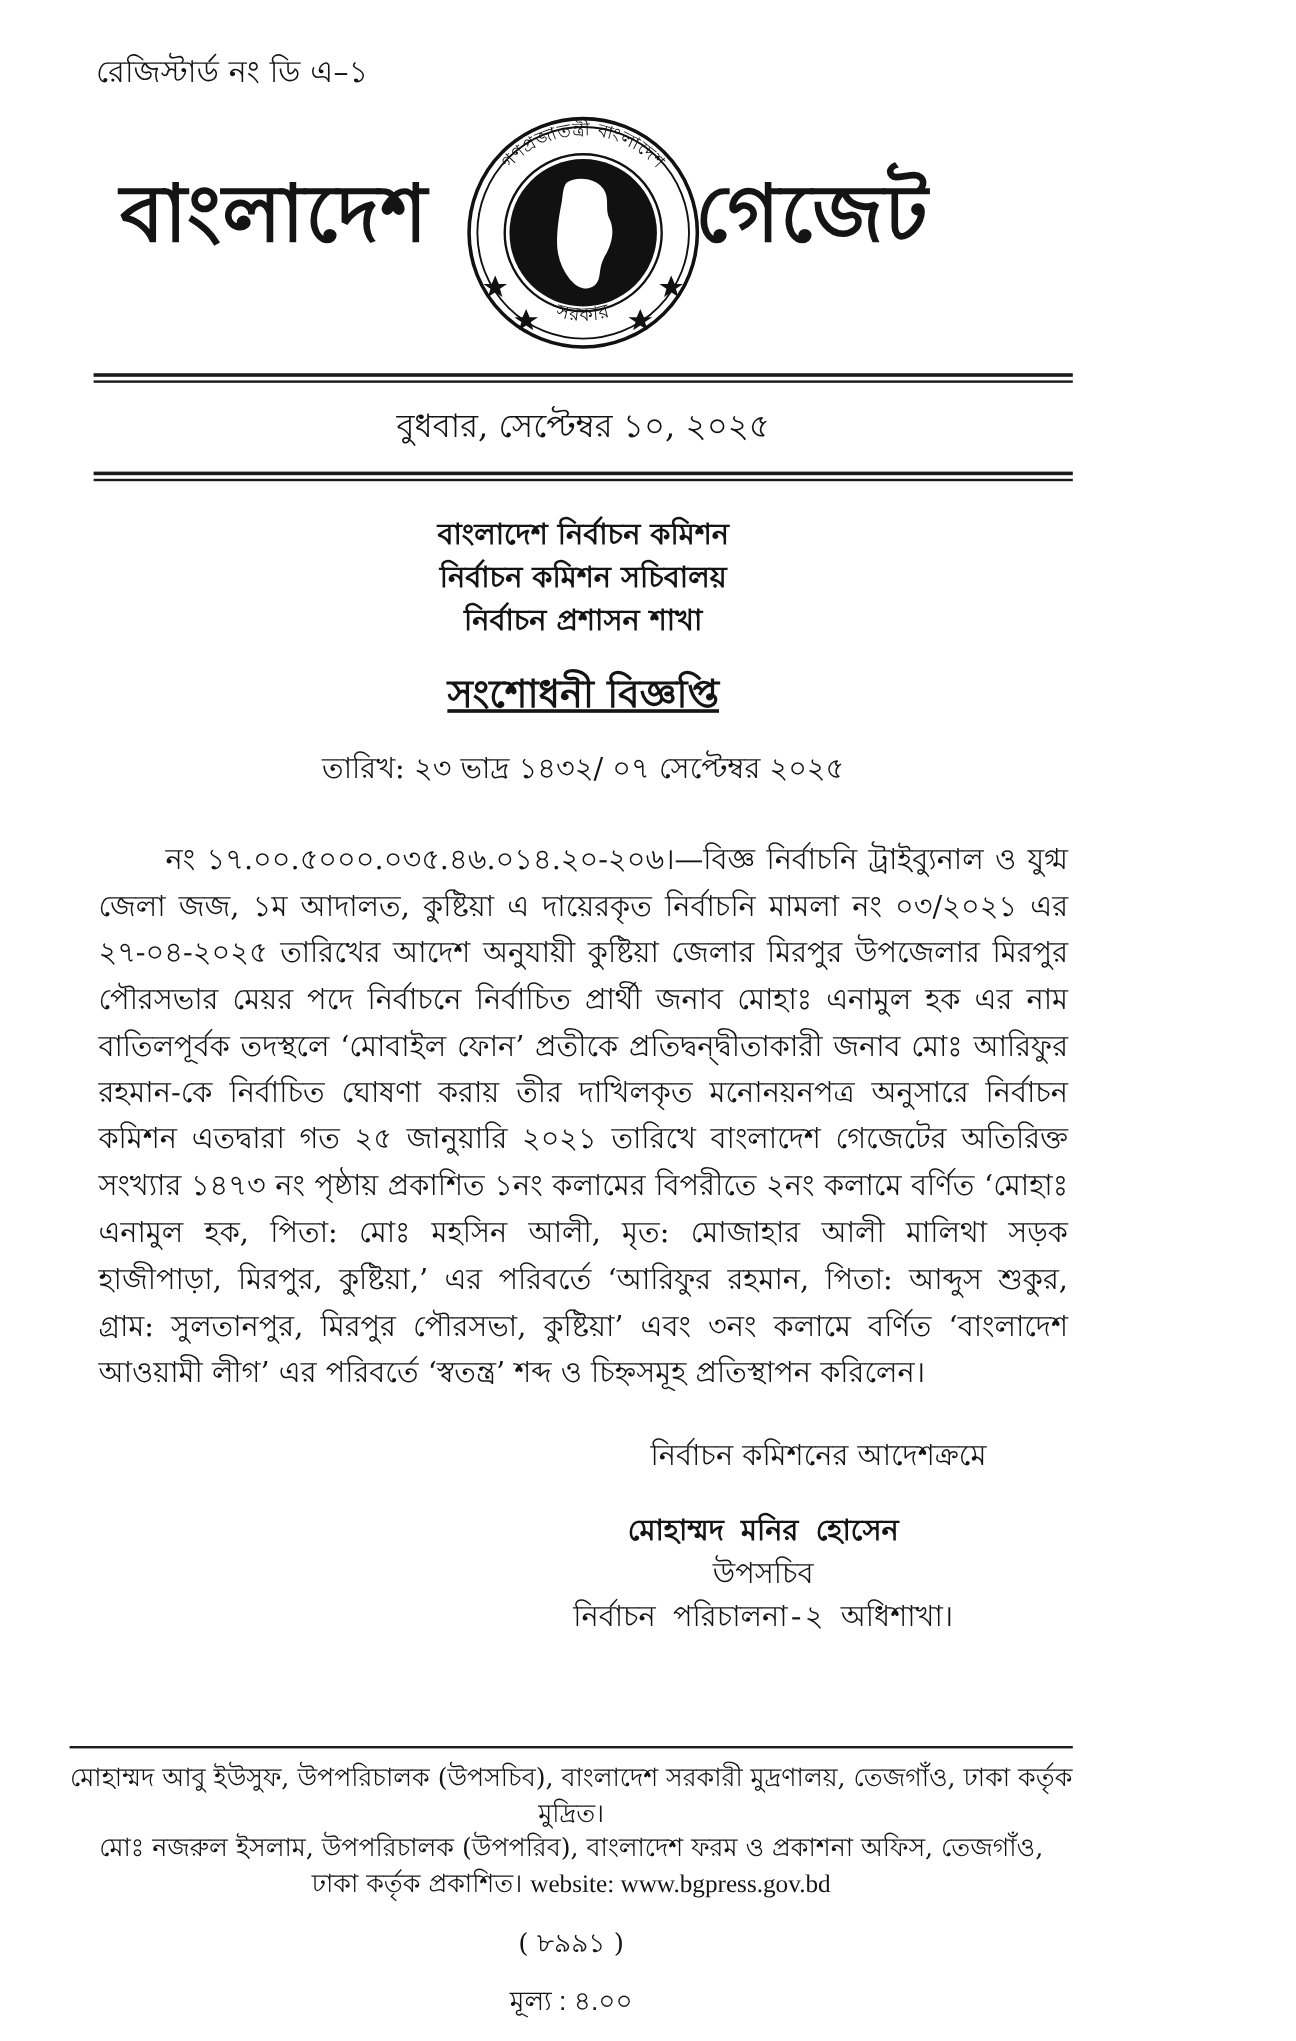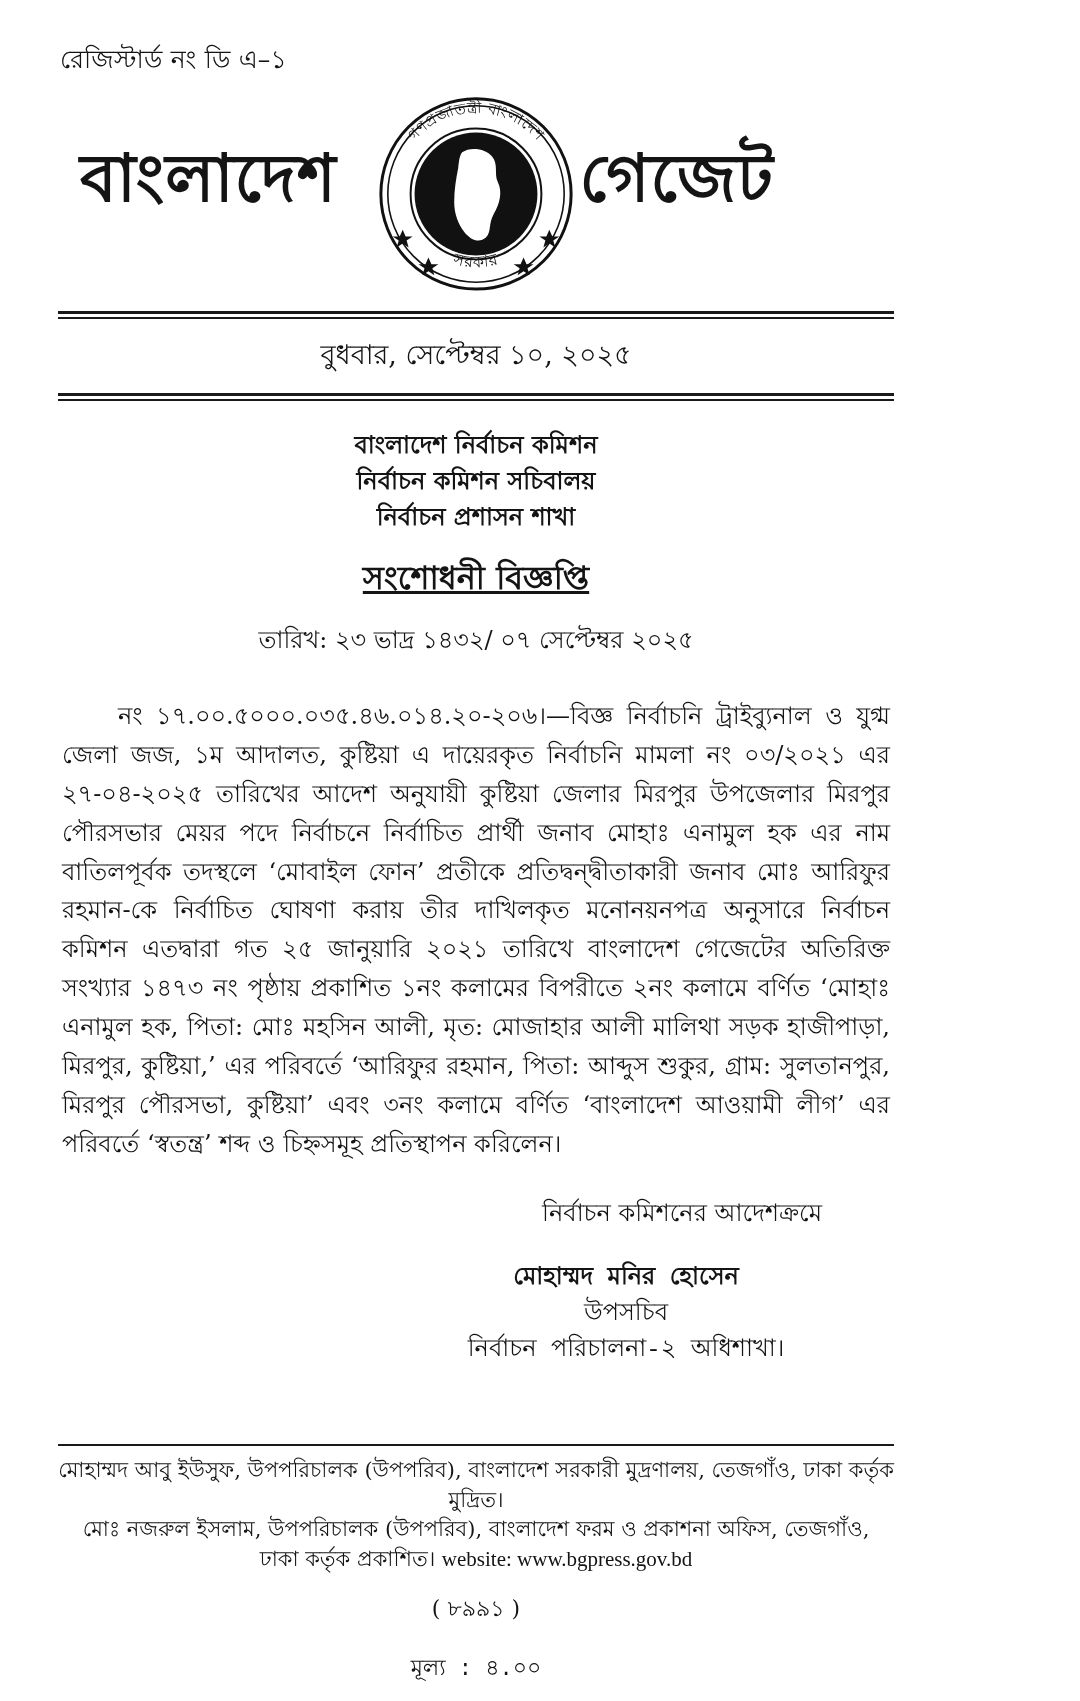--- a/index.html
+++ b/index.html
@@ -12,21 +12,21 @@
     height: 1701px;
     font-family: "Liberation Serif", "DejaVu Serif", serif;
     color: #141414;
     overflow: hidden;
   }
   .page {
     position: relative;
     width: 952px;
     height: 1701px;
     box-sizing: border-box;
-    padding: 34px 58px 10px 58px;
+    padding: 34px 58px 10px 78px;
   }
 
   
   .reg-line {
     font-size: 25px;
     letter-spacing: 0.2px;
     margin: 6px 0 0 2px;
     font-family: "DejaVu Serif", "Liberation Serif", serif;
   }
   .masthead {
@@ -165,22 +165,22 @@
   }
   .footer-num {
     text-align: center;
     font-size: 22px;
     margin-top: 16px;
     font-family: "DejaVu Serif", "Liberation Serif", serif;
   }
   .footer-price {
     text-align: center;
     font-size: 22px;
-    margin-top: 22px;
-    font-family: Liberation Mono, monospace;
+    margin-top: 11px;
+    font-family: Liberation Sans, sans-serif;
   }
 </style>
 </head>
 <body>
 
 <div class="page">
 
   <div class="reg-line">রেজিস্টার্ড নং ডি এ–১</div>
 
   <div class="masthead">
@@ -238,21 +238,21 @@
   <div class="order-line">নির্বাচন কমিশনের আদেশক্রমে</div>
 
   <div class="signature">
     <div class="name">মোহাম্মদ মনির হোসেন</div>
     <div class="post">উপসচিব</div>
     <div class="dept">নির্বাচন পরিচালনা-২ অধিশাখা।</div>
   </div>
 
   <div class="footer">
     <div class="footer-rule"></div>
-    <div class="footer-text">মোহাম্মদ আবু ইউসুফ, উপপরিচালক (উপপরিব), বাংলাদেশ সরকারী মুদ্রণালয়, তেজগাঁও, ঢাকা কর্তৃক মুদ্রিত।</div>
+    <div class="footer-text">মোহাম্মদ আবু ইউসুফ, উপপরিচালক (উপসচিব), বাংলাদেশ সরকারী মুদ্রণালয়, তেজগাঁও, ঢাকা কর্তৃক মুদ্রিত।</div>
     <div class="footer-text">মোঃ নজরুল ইসলাম, উপপরিচালক (উপপরিব), বাংলাদেশ ফরম ও প্রকাশনা অফিস, তেজগাঁও,</div>
     <div class="footer-text">
       <span>ঢাকা কর্তৃক প্রকাশিত। </span><span class="site">website: www.bgpress.gov.bd</span>
     </div>
     <div class="footer-num">( ৮৯৯১ )</div>
     <div class="footer-price">মূল্য : ৪.০০</div>
   </div>
 
 </div>
 

